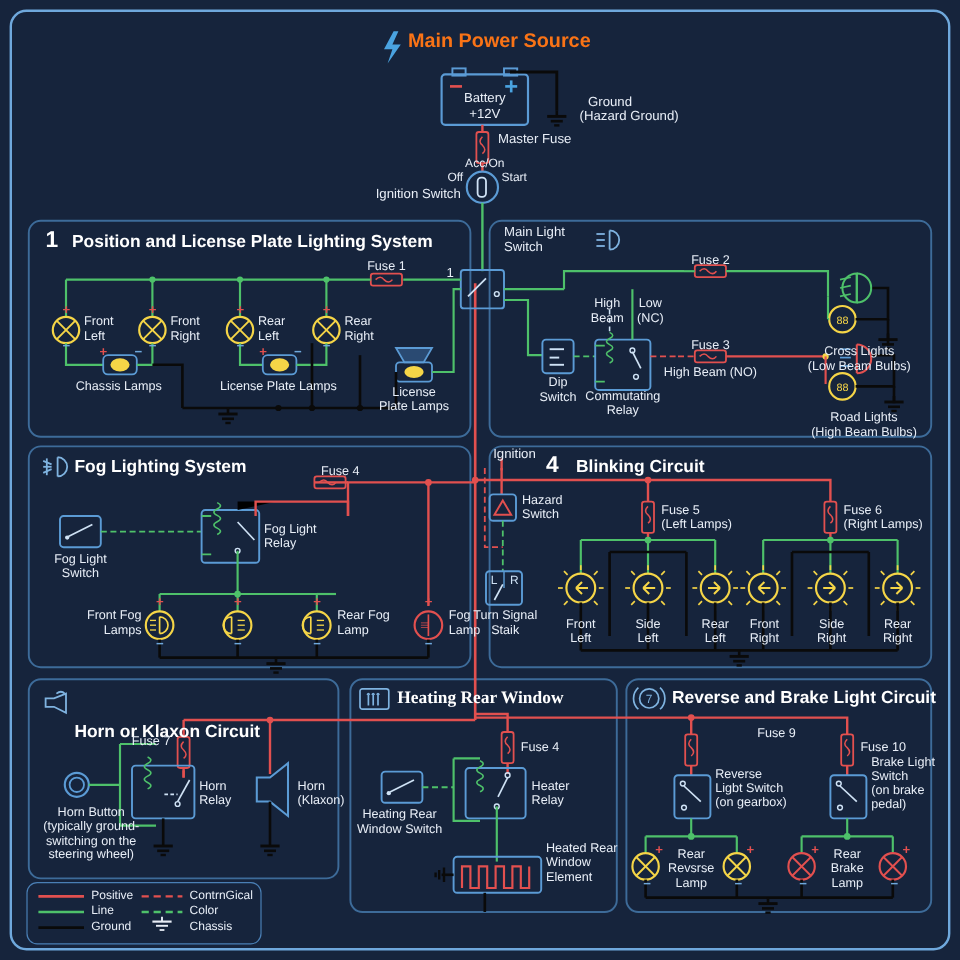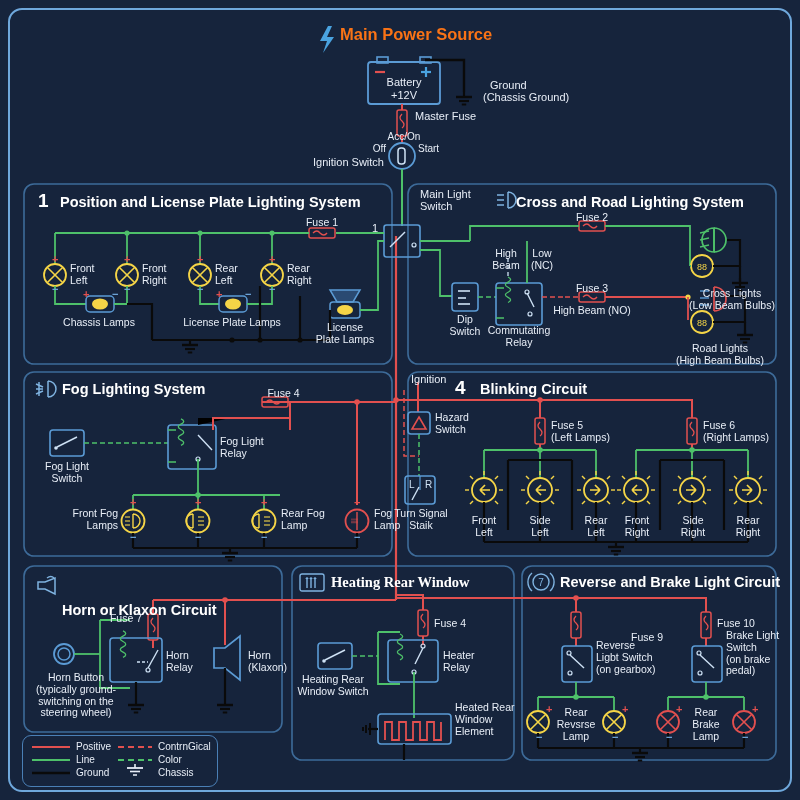--- a/index.html
+++ b/index.html
@@ -558,21 +558,21 @@
         <line x1="-2" y1="7" x2="2" y2="7" stroke="#e8eef7" stroke-width="1.5"></line>
       </g>
     </g>
   </svg>
 
   <div class="main-title" style="left:340px;top:25px;">Main Power Source</div>
 
   <div class="lbl c" style="left:404px;top:76px;font-size:11px;">Battery</div>
   <div class="lbl c" style="left:404px;top:89px;font-size:11px;">+12V</div>
   <div class="lbl" style="left:490px;top:79px;font-size:11px;">Ground</div>
-  <div class="lbl" style="left:483px;top:91px;font-size:11px;">(Chassis Ground)</div>
+  <div class="lbl" style="left:483px;top:91px;font-size:11px;">(Hazard Ground)</div>
   <div class="lbl" style="left:415px;top:110px;font-size:11px;">Master Fuse</div>
   <div class="lbl r" style="left:384px;top:156px;font-size:11px;">Ignition Switch</div>
   <div class="lbl r" style="left:386px;top:143px;font-size:10px;">Off</div>
   <div class="lbl c" style="left:404px;top:131px;font-size:10px;">Acc/On</div>
   <div class="lbl" style="left:418px;top:143px;font-size:10px;">Start</div>
 
   <div class="sec-num" style="left:38px;top:190px;">1</div>
   <div class="sec-title" style="left:60px;top:194px;">Position and License Plate Lighting System</div>
   <div class="lbl c" style="left:322px;top:217px;">Fuse 1</div>
   <div class="lbl" style="left:372px;top:222px;font-size:11px;">1</div>
@@ -596,33 +596,32 @@
   <span class="plus" style="left:269px;top:253px;">+</span>
   <span class="minus" style="left:52px;top:283px;">−</span>
   <span class="minus" style="left:124px;top:283px;">−</span>
   <span class="minus" style="left:197px;top:283px;">−</span>
   <span class="minus" style="left:269px;top:283px;">−</span>
   <span class="plus" style="left:83px;top:288px;">+</span>
   <span class="minus" style="left:112px;top:288px;">−</span>
   <span class="plus" style="left:216px;top:288px;">+</span>
   <span class="minus" style="left:245px;top:288px;">−</span>
 
-  <div class="sec-title" style="left:516px;top:194px;">Cross and Road Lighting System</div>
   <div class="lbl c" style="left:592px;top:212px;">Fuse 2</div>
   <div class="lbl c" style="left:592px;top:283px;">Fuse 3</div>
   <div class="lbl c" style="left:506px;top:248px;">High
 Beam</div>
   <div class="lbl c" style="left:542px;top:248px;">Low
 (NC)</div>
   <div class="lbl c" style="left:592px;top:305px;">High Beam (NO)</div>
   <div class="lbl c" style="left:465px;top:314px;">Dip
 Switch</div>
   <div class="lbl c" style="left:519px;top:325px;">Commutating
 Relay</div>
-  <div class="lbl c" style="left:716px;top:288px;margin-left:16px;">Cross Lights
+  <div class="lbl c" style="left:716px;top:288px;">Cross Lights
 (Low Beam Bulbs)</div>
   <div class="lbl c" style="left:720px;top:343px;">Road Lights
 (High Beam Bulbs)</div>
 
   <div class="sec-title" style="left:62px;top:381px;">Fog Lighting System</div>
   <div class="lbl c" style="left:275px;top:388px;padding-left:17px;">Fuse 4</div>
   <div class="lbl c" style="left:67px;top:461px;">Fog Light
 Switch</div>
   <div class="lbl" style="left:220px;top:436px;">Fog Light
 Relay</div>
@@ -682,21 +681,21 @@
   <div class="lbl" style="left:434px;top:618px;">Fuse 4</div>
   <div class="lbl c" style="left:333px;top:674px;">Heating Rear
 Window Switch</div>
   <div class="lbl" style="left:443px;top:650px;">Heater
 Relay</div>
   <div class="lbl" style="left:455px;top:702px;">Heated Rear
 Window
 Element</div>
 
   <div class="sec-title" style="left:560px;top:574px;">Reverse and Brake Light Circuit</div>
-  <div class="lbl" style="left:587px;top:632px;padding-left:44px;">Fuse 9</div>
+  <div class="lbl" style="left:587px;top:606px;padding-left:44px;">Fuse 9</div>
   <div class="lbl" style="left:717px;top:618px;">Fuse 10</div>
   <div class="lbl" style="left:596px;top:640px;">Reverse
 Ligbt Switch
 (on gearbox)</div>
   <div class="lbl" style="left:726px;top:630px;">Brake Light
 Switch
 (on brake
 pedal)</div>
   <div class="lbl c" style="left:576px;top:707px;">Rear
 Revsrse

